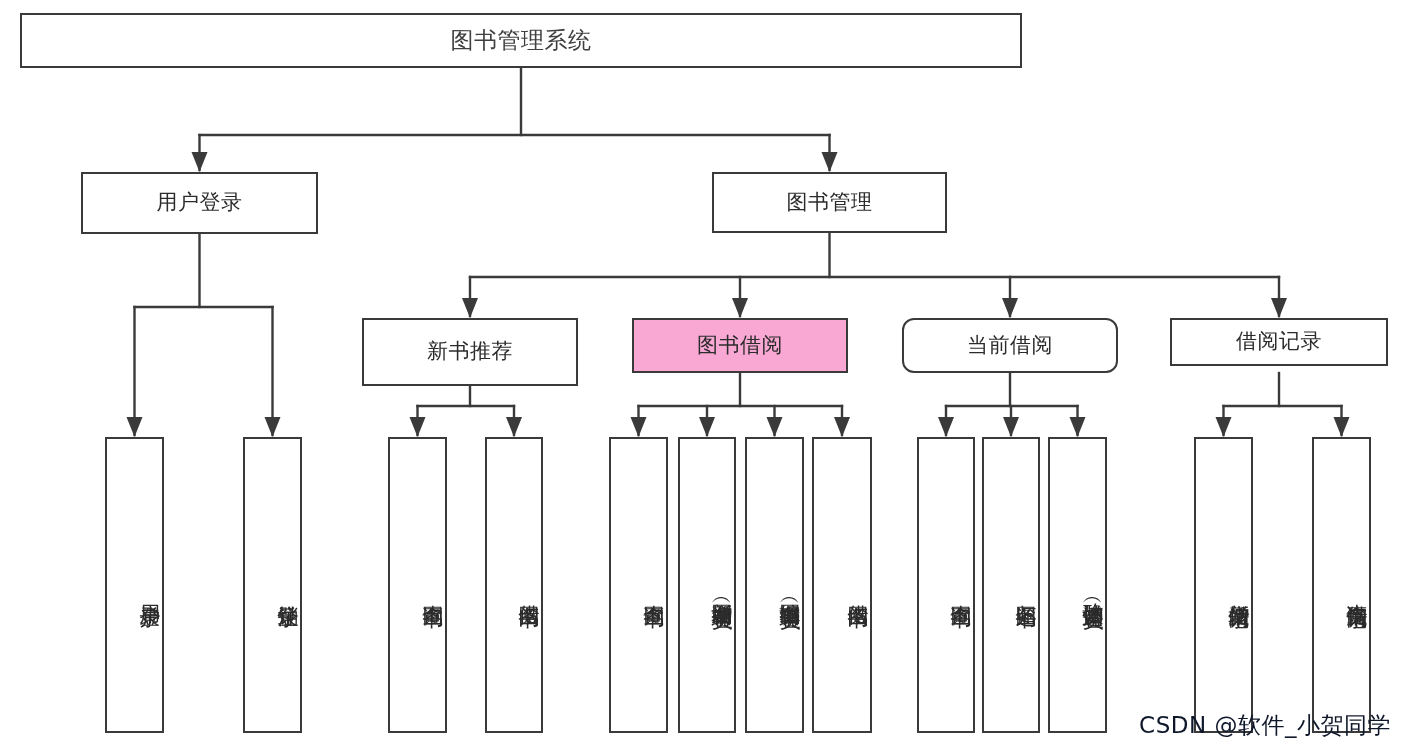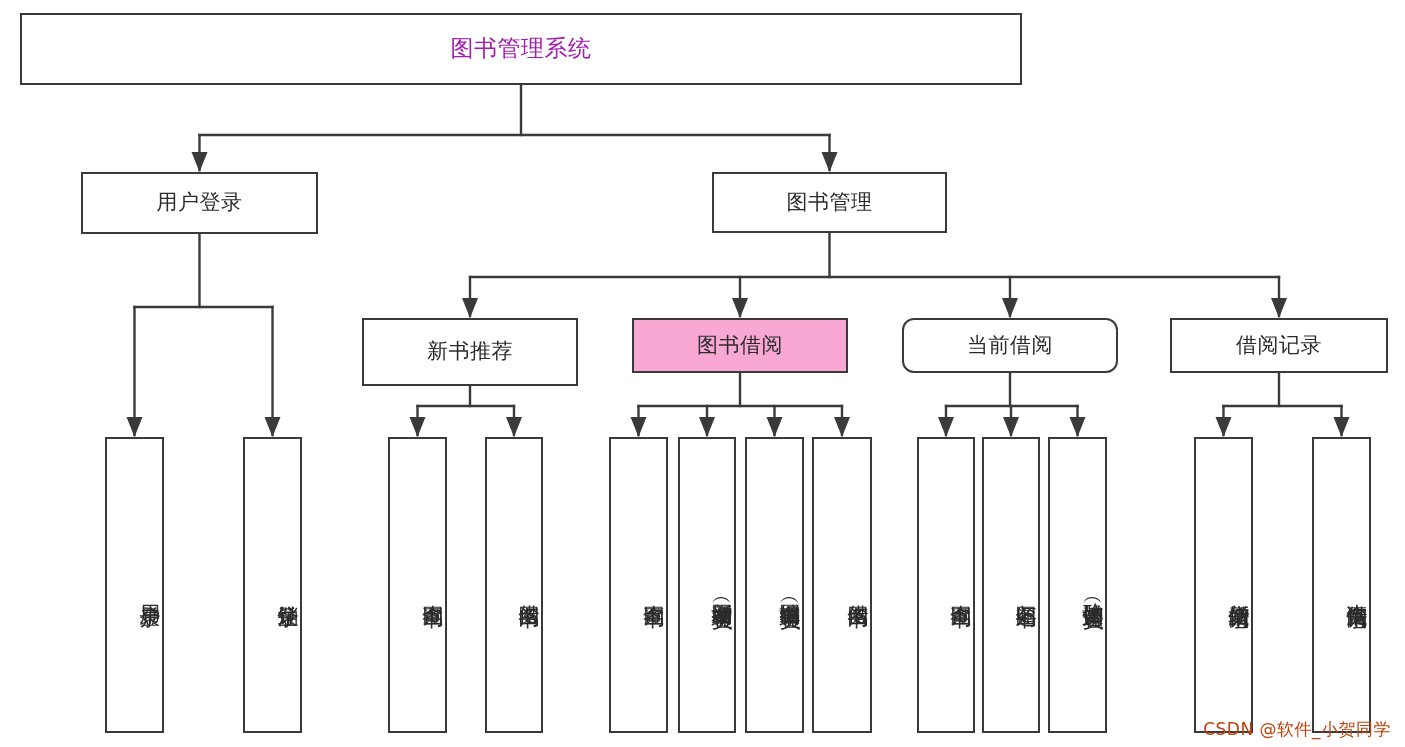--- a/index.html
+++ b/index.html
@@ -55,22 +55,22 @@
   }
   .node-v .vlabel {
     writing-mode: vertical-rl;
     text-orientation: upright;
     display: block;
   }
   #watermark {
     position: absolute;
     right: 14px;
     bottom: 6px;
-    font-size: 17px;
-    color: #c2410c;
+    font-size: 23px;
+    color: #0f172a;
     white-space: nowrap;
     letter-spacing: 0.5px;
   }
 </style>
 </head>
 <body>
 
 <div id="canvas">
   <svg id="wires" viewBox="0 0 1405 747">
       <path d="M521 68 L521 135" stroke="#3a3a3a" stroke-width="2.4" fill="none" stroke-linecap="square"></path>
@@ -120,39 +120,39 @@
       <path d="M1077.5 406 L1077.5 435" stroke="#3a3a3a" stroke-width="2.4" fill="none" stroke-linecap="square"></path>
       <polygon points="1069.5,417 1085.5,417 1077.5,437" fill="#3a3a3a"></polygon>
       <path d="M1279 373 L1279 406" stroke="#3a3a3a" stroke-width="2.4" fill="none" stroke-linecap="square"></path>
       <path d="M1223.5 406 L1341.5 406" stroke="#3a3a3a" stroke-width="2.4" fill="none" stroke-linecap="square"></path>
       <path d="M1223.5 406 L1223.5 435" stroke="#3a3a3a" stroke-width="2.4" fill="none" stroke-linecap="square"></path>
       <polygon points="1215.5,417 1231.5,417 1223.5,437" fill="#3a3a3a"></polygon>
       <path d="M1341.5 406 L1341.5 435" stroke="#3a3a3a" stroke-width="2.4" fill="none" stroke-linecap="square"></path>
       <polygon points="1333.5,417 1349.5,417 1341.5,437" fill="#3a3a3a"></polygon>
     </svg>
   <div id="nodes">
-      <div class="node node-h title" style="left: 20px; top: 13px; width: 1002px; height: 72px; border-color: rgb(58, 58, 58); background: rgb(255, 255, 255); color: #a21caf;">
+      <div class="node node-h title" style="left: 20px; top: 13px; width: 1002px; height: 55px; border-color: rgb(58, 58, 58); background: rgb(255, 255, 255); color: #404040;">
         <span>图书管理系统</span>
       </div>
       <div class="node node-h" style="left: 81px; top: 172px; width: 237px; height: 62px; border-color: rgb(58, 58, 58); background: rgb(255, 255, 255); color: rgb(43, 43, 43);">
         <span>用户登录</span>
       </div>
       <div class="node node-h" style="left: 712px; top: 172px; width: 235px; height: 61px; border-color: rgb(58, 58, 58); background: rgb(255, 255, 255); color: rgb(43, 43, 43); text-align: center;">
         <span>图书管理</span>
       </div>
       <div class="node node-h" style="left: 362px; top: 318px; width: 216px; height: 68px; border-color: rgb(58, 58, 58); background: rgb(255, 255, 255); color: rgb(43, 43, 43);">
         <span>新书推荐</span>
       </div>
       <div class="node node-h" style="left: 632px; top: 318px; width: 216px; height: 55px; border-color: rgb(58, 58, 58); background: #f9a8d4; color: rgb(43, 43, 43);">
         <span>图书借阅</span>
       </div>
       <div class="node node-h" style="left: 902px; top: 318px; width: 216px; height: 55px; border-color: rgb(58, 58, 58); background: rgb(255, 255, 255); color: rgb(43, 43, 43); border-radius: 12px;">
         <span>当前借阅</span>
       </div>
-      <div class="node node-h" style="left: 1170px; top: 318px; width: 218px; height: 55px; border-color: rgb(58, 58, 58); background: rgb(255, 255, 255); color: rgb(43, 43, 43);">
+      <div class="node node-h" style="left: 1170px; top: 318px; width: 218px; height: 48px; border-color: rgb(58, 58, 58); background: rgb(255, 255, 255); color: rgb(43, 43, 43);">
         <span>借阅记录</span>
       </div>
       <div class="node node-v" style="left: 105px; top: 437px; width: 59px; height: 296px; border-color: rgb(58, 58, 58); background: rgb(255, 255, 255); color: rgb(43, 43, 43);">
         <span class="vlabel">用户登录</span>
       </div>
       <div class="node node-v" style="left: 243px; top: 437px; width: 59px; height: 296px; border-color: rgb(58, 58, 58); background: rgb(255, 255, 255); color: rgb(43, 43, 43);">
         <span class="vlabel">注销登录</span>
       </div>
       <div class="node node-v" style="left: 388px; top: 437px; width: 59px; height: 296px; border-color: rgb(58, 58, 58); background: rgb(255, 255, 255); color: rgb(43, 43, 43);">
         <span class="vlabel">查询图书</span>

